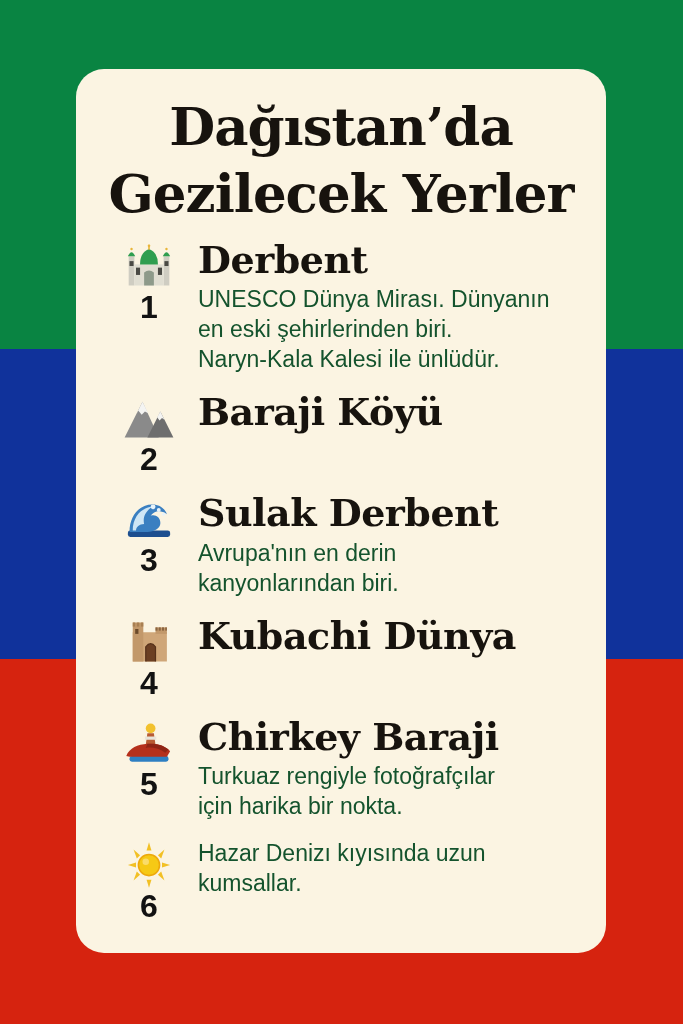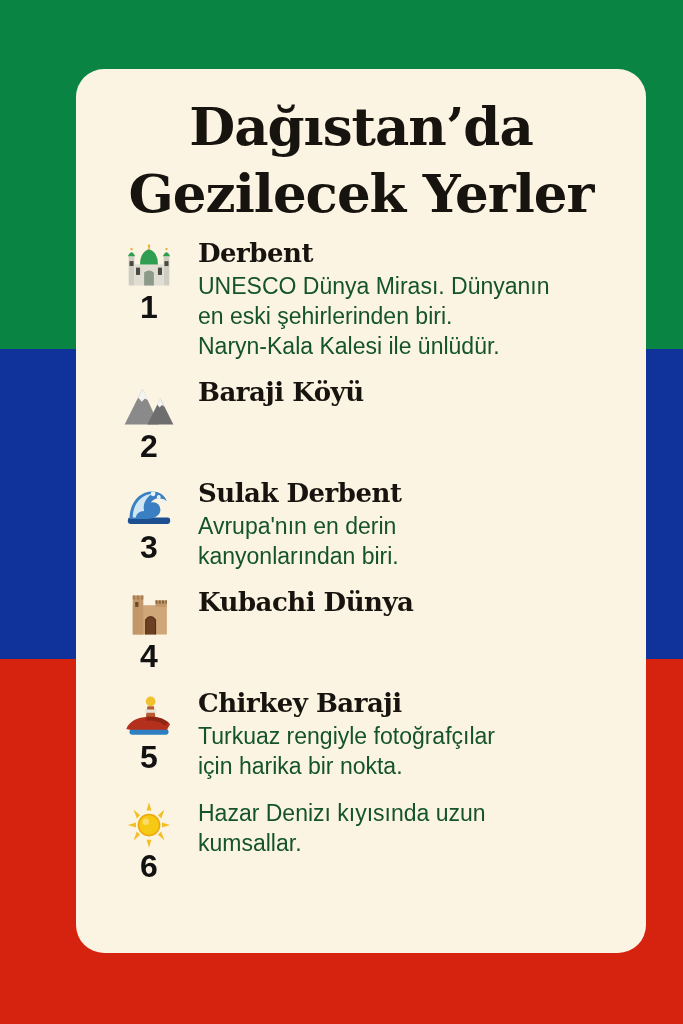--- a/index.html
+++ b/index.html
@@ -14,21 +14,21 @@
     background: #10329b;
   }
   .stripe { position: absolute; left: 0; width: 683px; }
   .stripe.green { top: 0; height: 349px; background: #098442; }
   .stripe.blue  { top: 349px; height: 310px; background: #10329b; }
   .stripe.red   { top: 659px; height: 365px; background: #d6230f; }
 
   .card {
     position: absolute;
     left: 76px; top: 69px;
-    width: 570px; height: 884px;
+    width: 530px; height: 884px;
     background: #fbf4e2;
     border-radius: 28px;
     box-sizing: border-box;
     padding: 24px 24px 0 24px;
     overflow: hidden;
   }
 
   .main-title {
     font-family: "DejaVu Serif", "Liberation Serif", serif;
     font-weight: 700;
@@ -61,21 +61,21 @@
     font-weight: 700;
     font-size: 32px;
     line-height: 1.0;
     color: #121212;
     margin-top: 2px;
   }
   .text-col { margin-left: 14px; flex: 1; }
   .place-title {
     font-family: "DejaVu Serif", "Liberation Serif", serif;
     font-weight: 700;
-    font-size: 26px;
+    font-size: 38px;
     line-height: 1.12;
     letter-spacing: -0.5px;
     color: #17130e;
     margin: 0 0 3px 0;
   }
   .place-desc {
     font-size: 23px;
     line-height: 30px;
     color: #14532d;
     white-space: pre;

